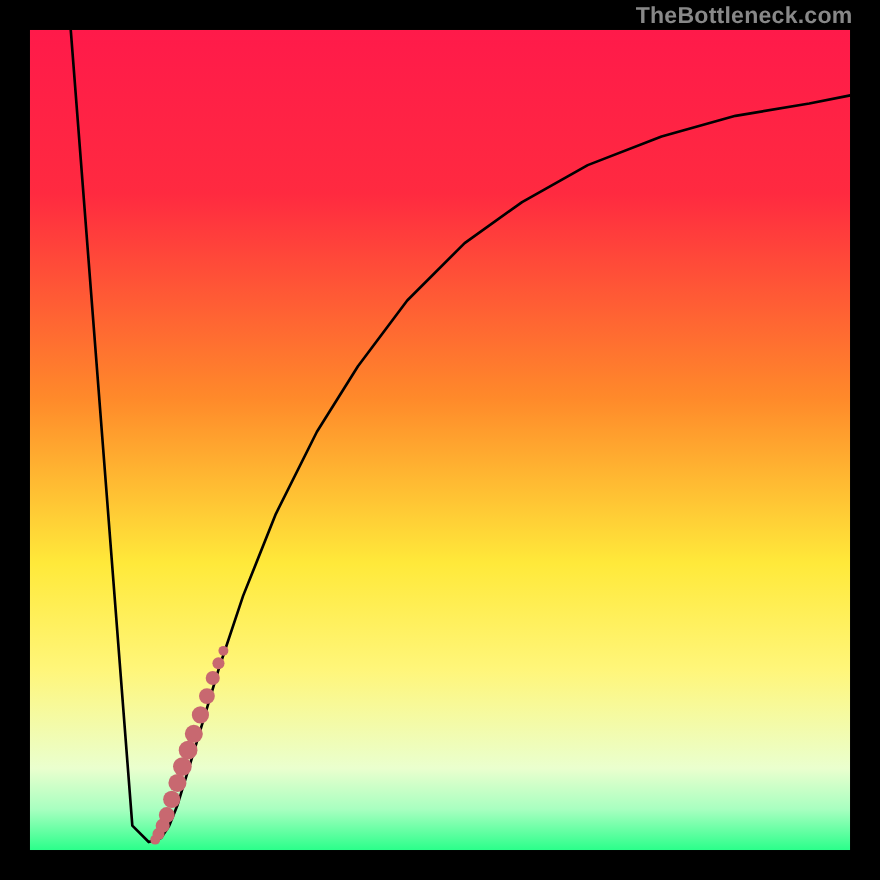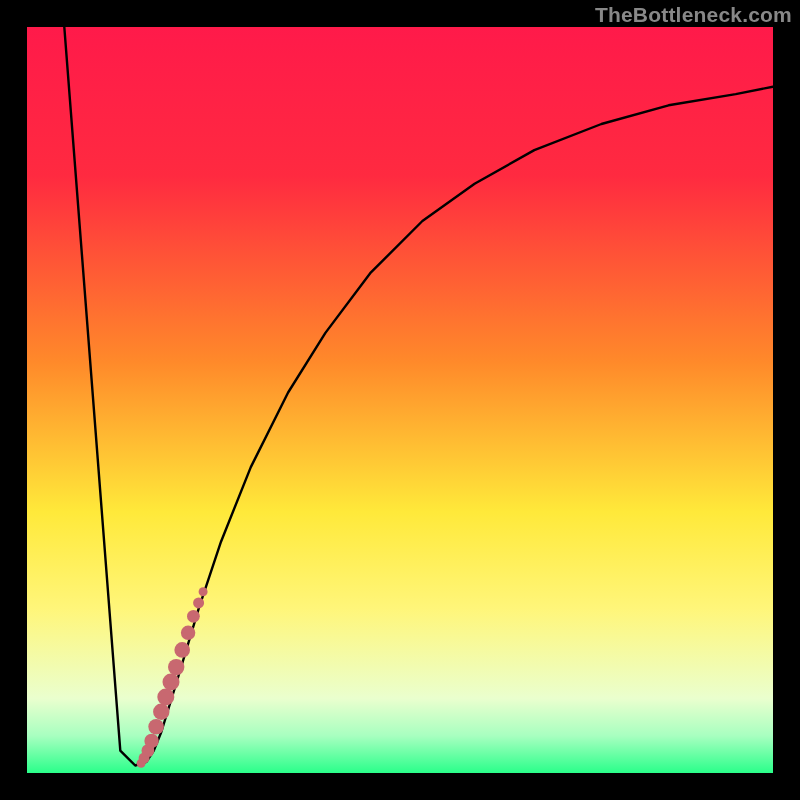--- a/index.html
+++ b/index.html
@@ -36,21 +36,21 @@
   .curve-svg {
     position: absolute;
     left: 0;
     top: 0;
     width: 100%;
     height: 100%;
   }
   .watermark {
     position: absolute;
     top: 3px;
-    right: 8px;
+    right: 25px;
     font-family: Arial, Helvetica, sans-serif;
     font-size: 21px;
     font-weight: bold;
     color: #888;
     letter-spacing: 0.2px;
   }
 </style>
 </head>
 <body>
 

